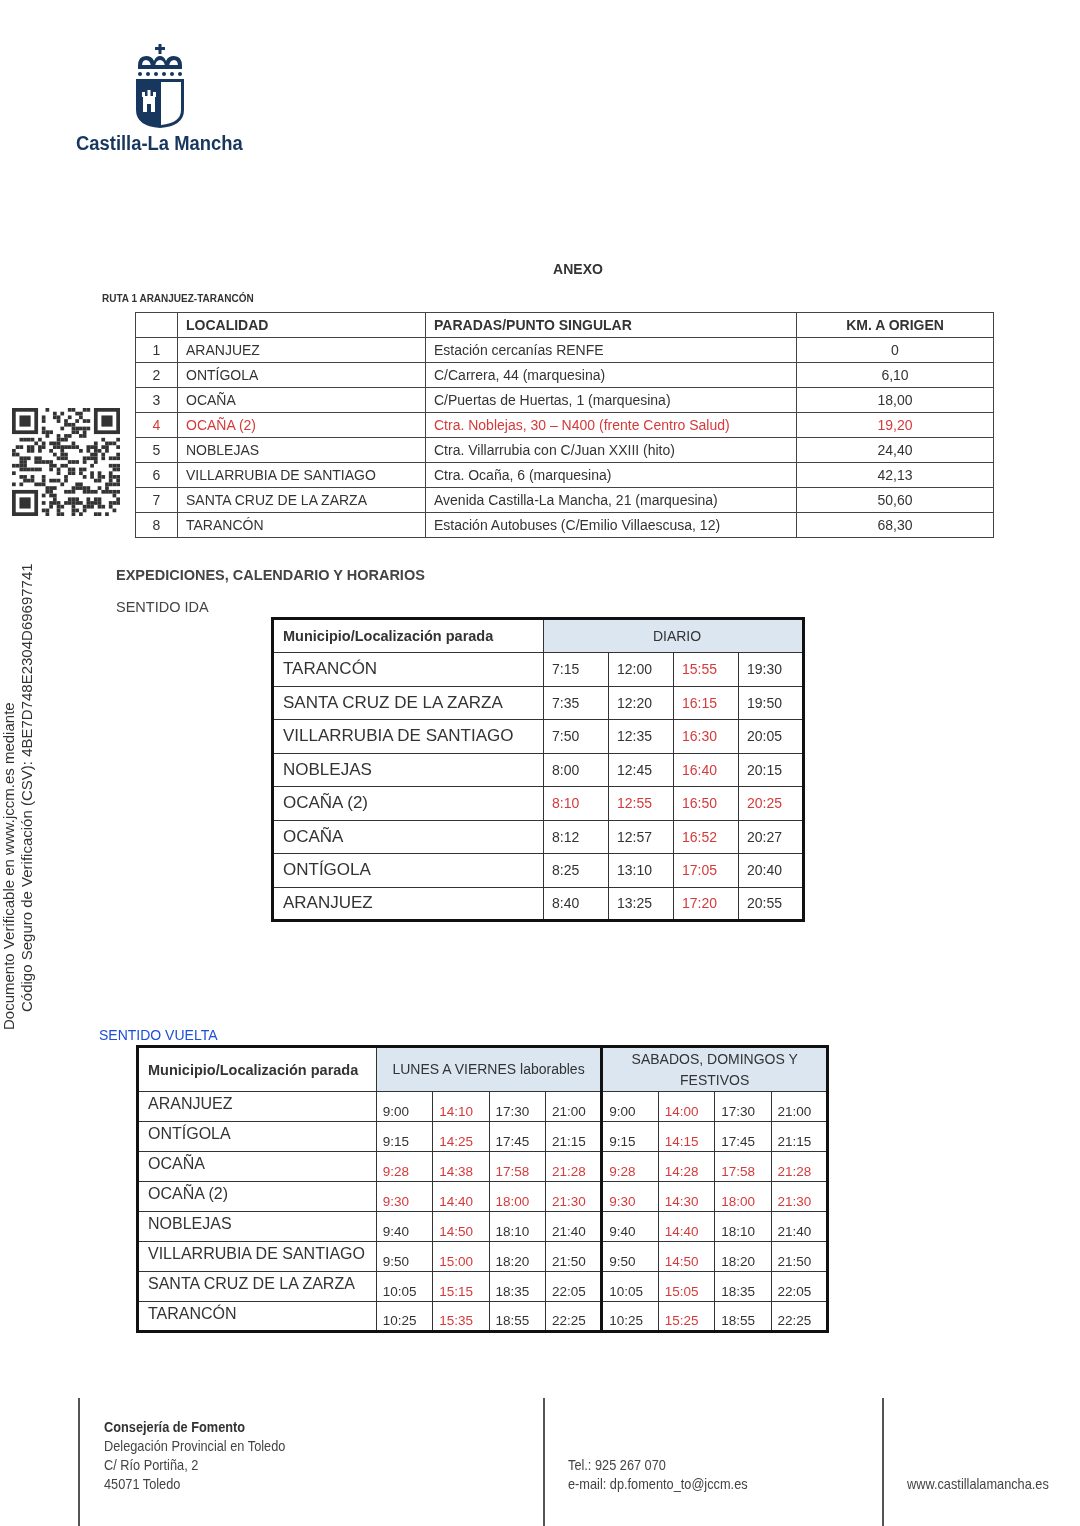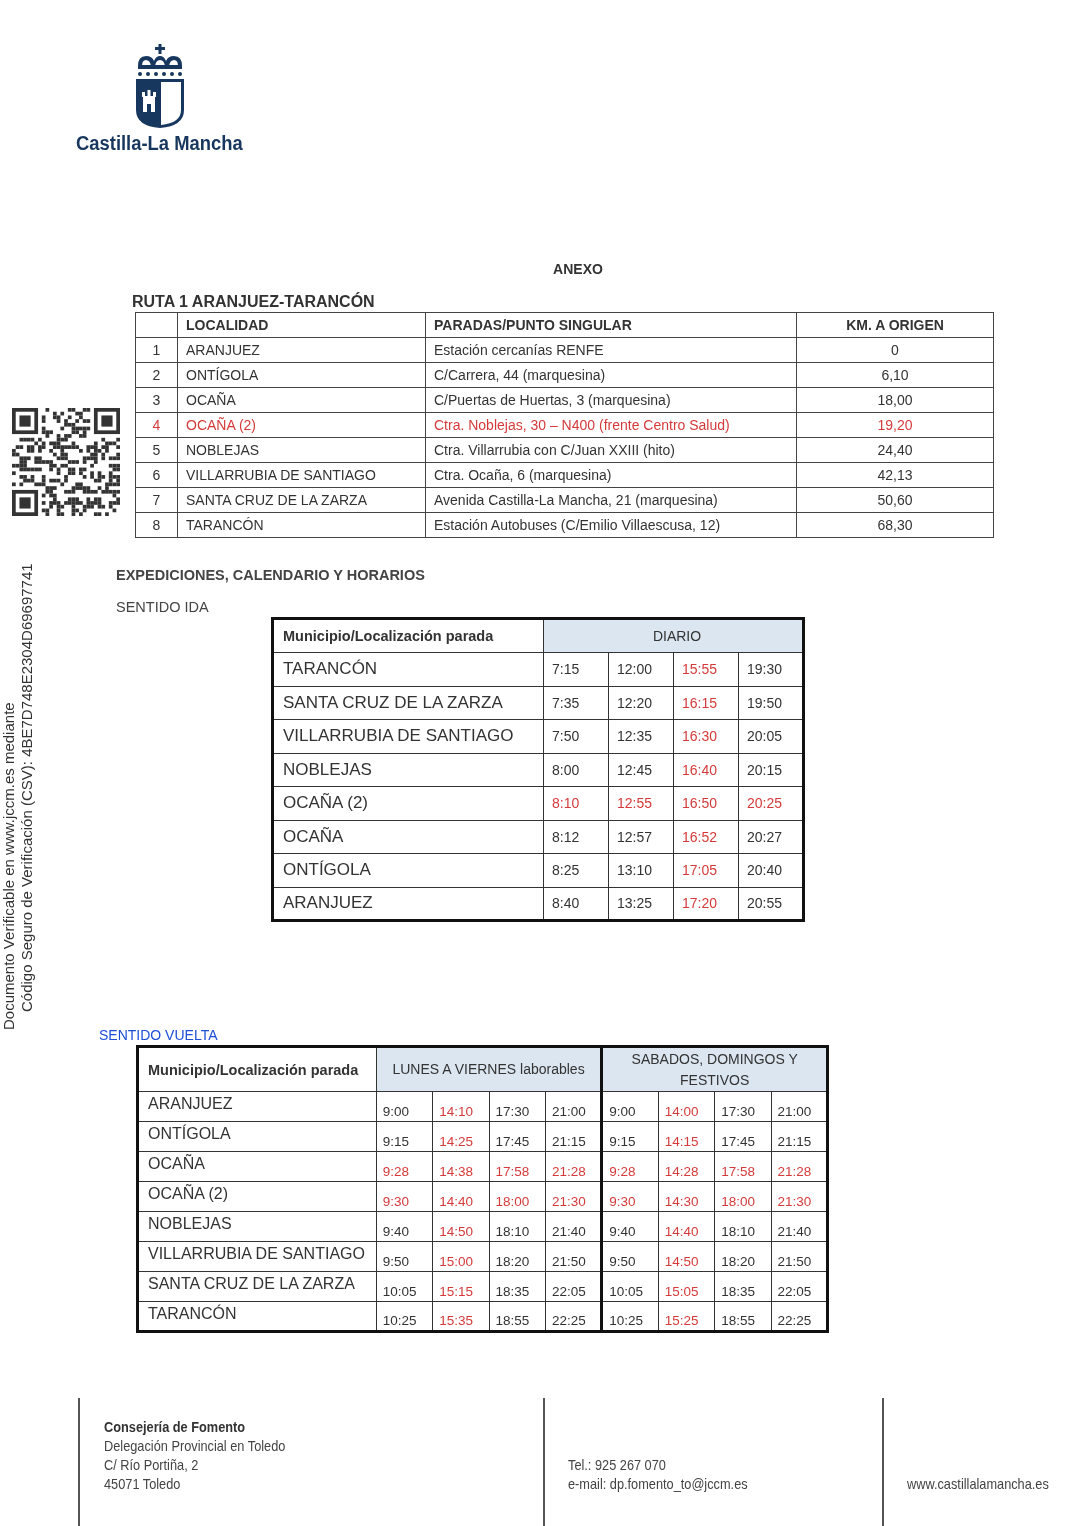--- a/index.html
+++ b/index.html
@@ -11,21 +11,21 @@
   .logo { left: 70px; top: 44px; width: 180px; height: 120px; }
   .logo-emblem { position: absolute; left: 62px; top: 0; width: 56px; height: 84px; }
   .logo-text { position: absolute; left: 6px; top: 88px; font-family: "Liberation Sans", sans-serif; font-weight: bold; font-size: 20px; color: #17375e; letter-spacing: 0px; transform: scaleX(0.92); transform-origin: left; white-space: nowrap; }
 
   
   .qr { left: 12px; top: 408px; width: 108px; height: 108px; }
   .csv-text { left: 0; top: 1030px; width: 500px; transform: rotate(-90deg); transform-origin: 0 0; font-size: 15px; line-height: 18px; color: #333; white-space: nowrap; }
 
   
   .anexo { left: 0; width: 1076px; top: 261px; text-align: center; font-size: 14px; font-weight: bold; color: #333; margin-left: 40px; }
-  .ruta-title { left: 132px; top: 293px; font-size: 16px; font-weight: bold; color: #333; }
+  .ruta-title { left: 102px; top: 293px; font-size: 10px; font-weight: bold; color: #333; }
   .exped-title { left: 116px; top: 567px; font-size: 14.5px; font-weight: bold; color: #444; }
   .ida-title { left: 116px; top: 599px; font-size: 14.5px; color: #444; }
   .vuelta-title { left: 99px; top: 1027px; font-size: 14px; color: #1d4ed8; }
 
   
   table { border-collapse: collapse; }
   .route-table { left: 135px; top: 312px; width: 859px; font-size: 14px; color: #333; }
   .route-table td { border: 1.5px solid #444; height: 25px; padding: 0 6px; }
   .route-table td.num { width: 42px; text-align: center; }
   .route-table td.loc { width: 248px; padding-left: 8px; }
@@ -399,21 +399,21 @@
       </tr>
       <tr>
         <td class="num">2</td>
         <td class="loc">ONTÍGOLA</td>
         <td class="stop">C/Carrera, 44 (marquesina)</td>
         <td class="km">6,10</td>
       </tr>
       <tr>
         <td class="num">3</td>
         <td class="loc">OCAÑA</td>
-        <td class="stop">C/Puertas de Huertas, 3 (marquesina)</td>
+        <td class="stop">C/Puertas de Huertas, 1 (marquesina)</td>
         <td class="km">18,00</td>
       </tr>
       <tr class="red">
         <td class="num red">4</td>
         <td class="loc red">OCAÑA (2)</td>
         <td class="stop red">Ctra. Noblejas, 30 – N400 (frente Centro Salud)</td>
         <td class="km red">19,20</td>
       </tr>
       <tr>
         <td class="num">5</td>

